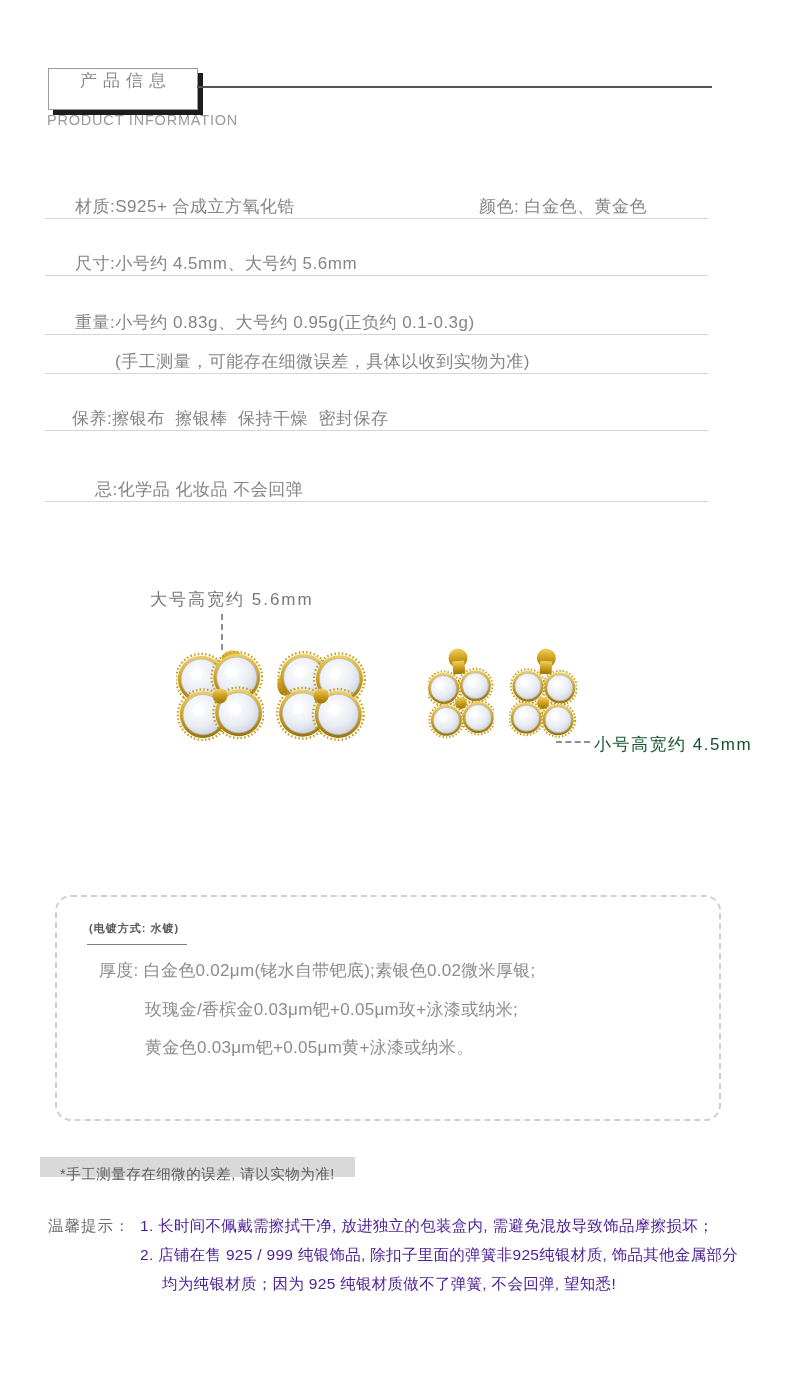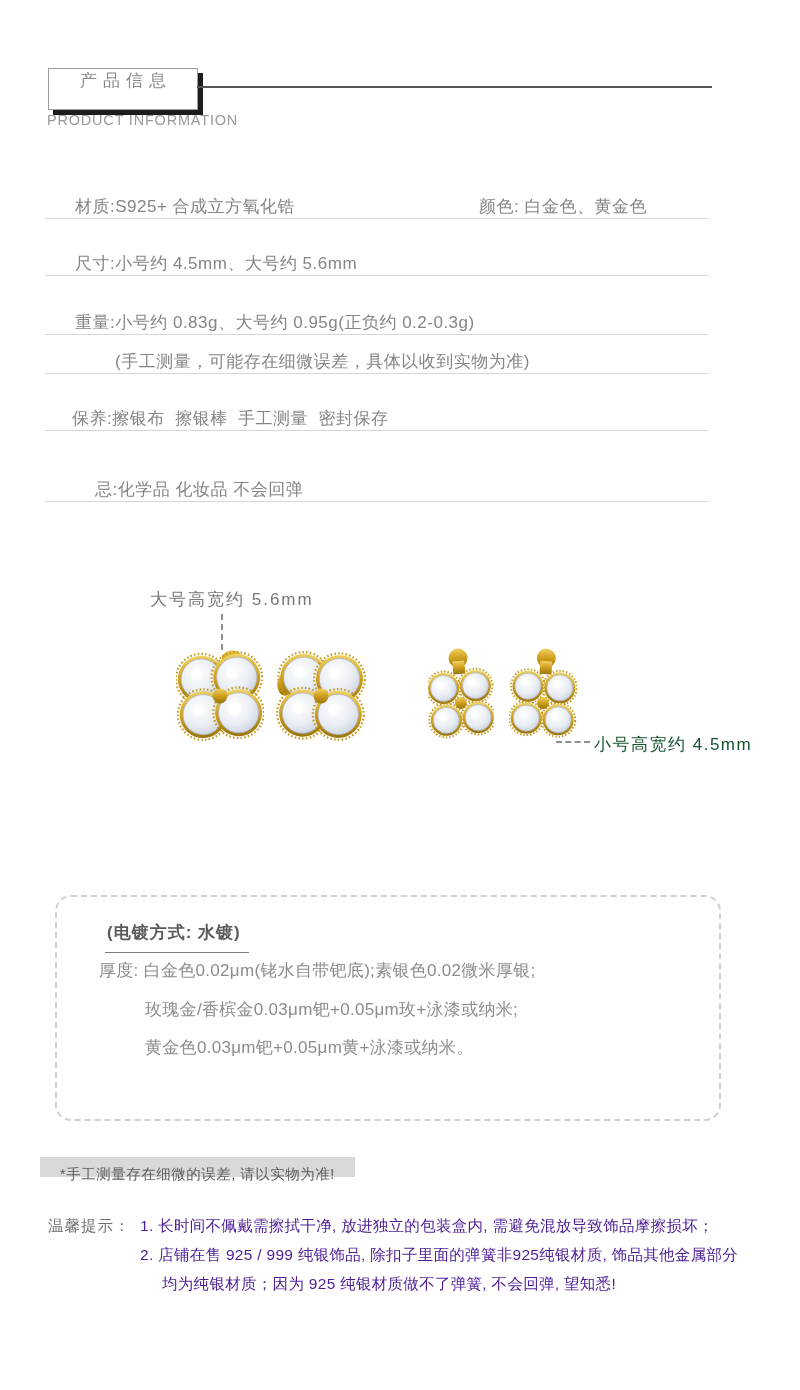--- a/index.html
+++ b/index.html
@@ -29,21 +29,21 @@
   .figure{position:absolute;left:0;top:0;width:800px;height:800px;pointer-events:none;}
   .label-large{position:absolute;left:150px;top:588px;color:#787878;font-size:17px;letter-spacing:2px;}
   .label-small{position:absolute;left:594px;top:733px;color:#14532d;font-size:17px;letter-spacing:1.5px;}
   .vdash{position:absolute;left:221px;top:614px;height:36px;width:0;border-left:2px dashed #8f8f8f;}
   .hdash{position:absolute;left:556px;top:741px;width:34px;height:0;border-top:2px dashed #8f8f8f;}
   .earring{position:absolute;}
 
   
   .plating-box{position:absolute;left:55px;top:895px;width:666px;height:226px;
     border:2px dashed #cfcfcf;border-radius:16px;box-sizing:border-box;}
-  .plating-header{position:absolute;left:48px;top:24px;color:#5a5a5a;font-size:17px;font-weight:bold;
+  .plating-header{position:absolute;left:30px;top:24px;color:#5a5a5a;font-size:11px;font-weight:bold;
     letter-spacing:1px;border-bottom:1.5px solid #7d7d7d;padding:0 8px 8px 2px;}
   .plating-line{position:absolute;color:#8c8c8c;font-size:17px;letter-spacing:0.3px;white-space:pre;}
   .pl1{left:42px;top:62px;}
   .pl2{left:88px;top:101px;}
   .pl3{left:88px;top:139px;}
   .pl4{left:42px;top:179px;}
 
   
   .note-box{position:absolute;left:40px;top:1157px;height:20px;line-height:34px;background:#d9d9d9;
     color:#5c5c5c;font-size:14.5px;padding:0 20px;letter-spacing:0.5px;}
@@ -68,27 +68,27 @@
 
   <div class="spec-table">
     <div class="spec-row r1">
       <span class="spec-text">材质:S925+ 合成立方氧化锆</span>
       <span class="spec-text spec-right">颜色: 白金色、黄金色</span>
     </div>
     <div class="spec-row r2">
       <span class="spec-text">尺寸:小号约 4.5mm、大号约 5.6mm</span>
     </div>
     <div class="spec-row r3">
-      <span class="spec-text">重量:小号约 0.83g、大号约 0.95g(正负约 0.2-0.3g)</span>
+      <span class="spec-text">重量:小号约 0.83g、大号约 0.95g(正负约 0.1-0.3g)</span>
     </div>
     <div class="spec-row r4">
       <span class="spec-text">(手工测量，可能存在细微误差，具体以收到实物为准)</span>
     </div>
     <div class="spec-row r5">
-      <span class="spec-text">保养:擦银布  擦银棒  手工测量  密封保存</span>
+      <span class="spec-text">保养:擦银布  擦银棒  保持干燥  密封保存</span>
     </div>
     <div class="spec-row r6">
       <span class="spec-text">忌:化学品 化妆品 不会回弹</span>
     </div>
   </div>
 
   <div class="figure">
     <svg width="0" height="0" aria-hidden="true">
       <defs>
         <radialGradient id="stoneG" cx="40%" cy="35%" r="80%">

